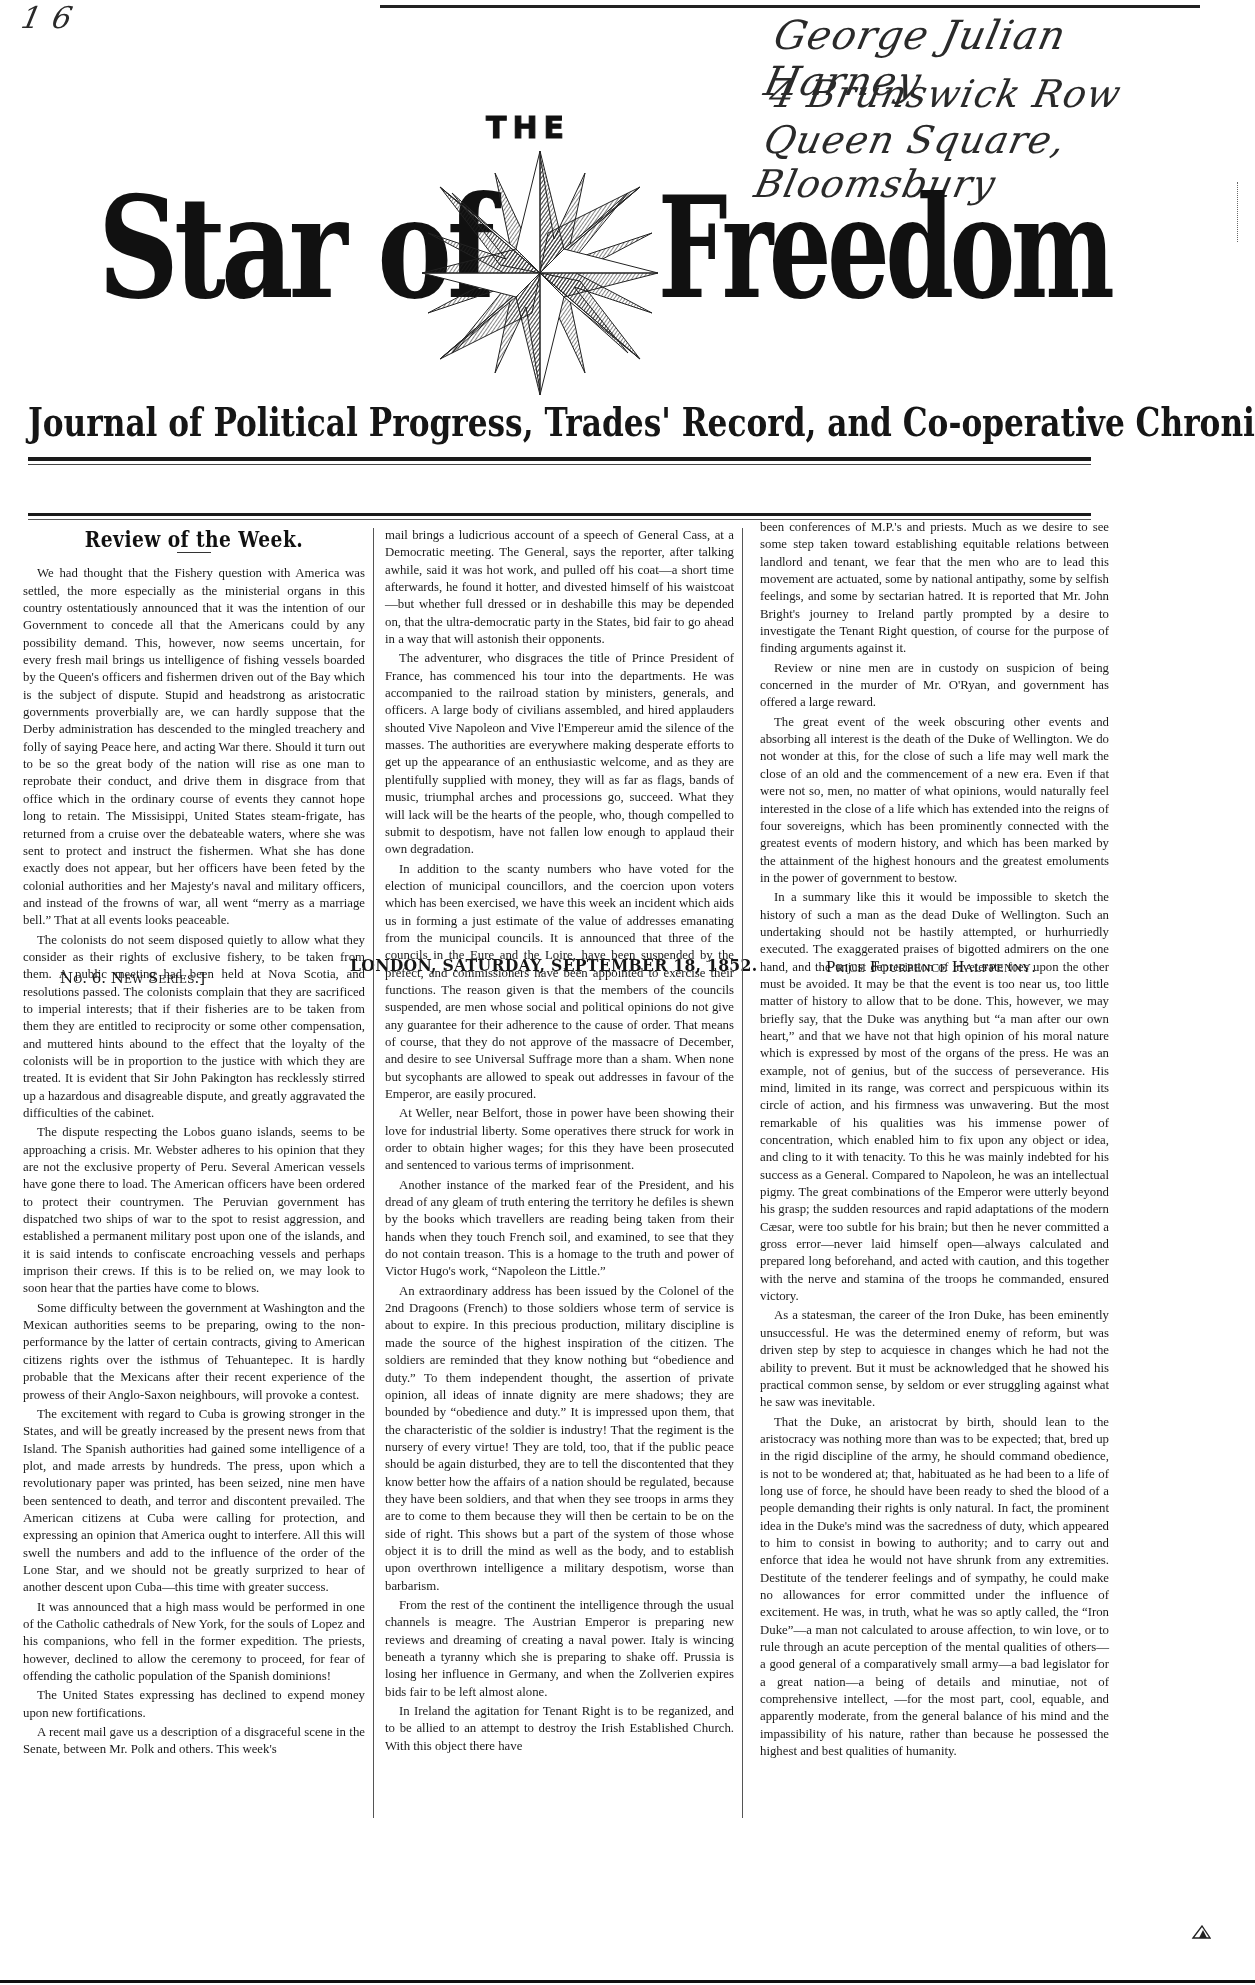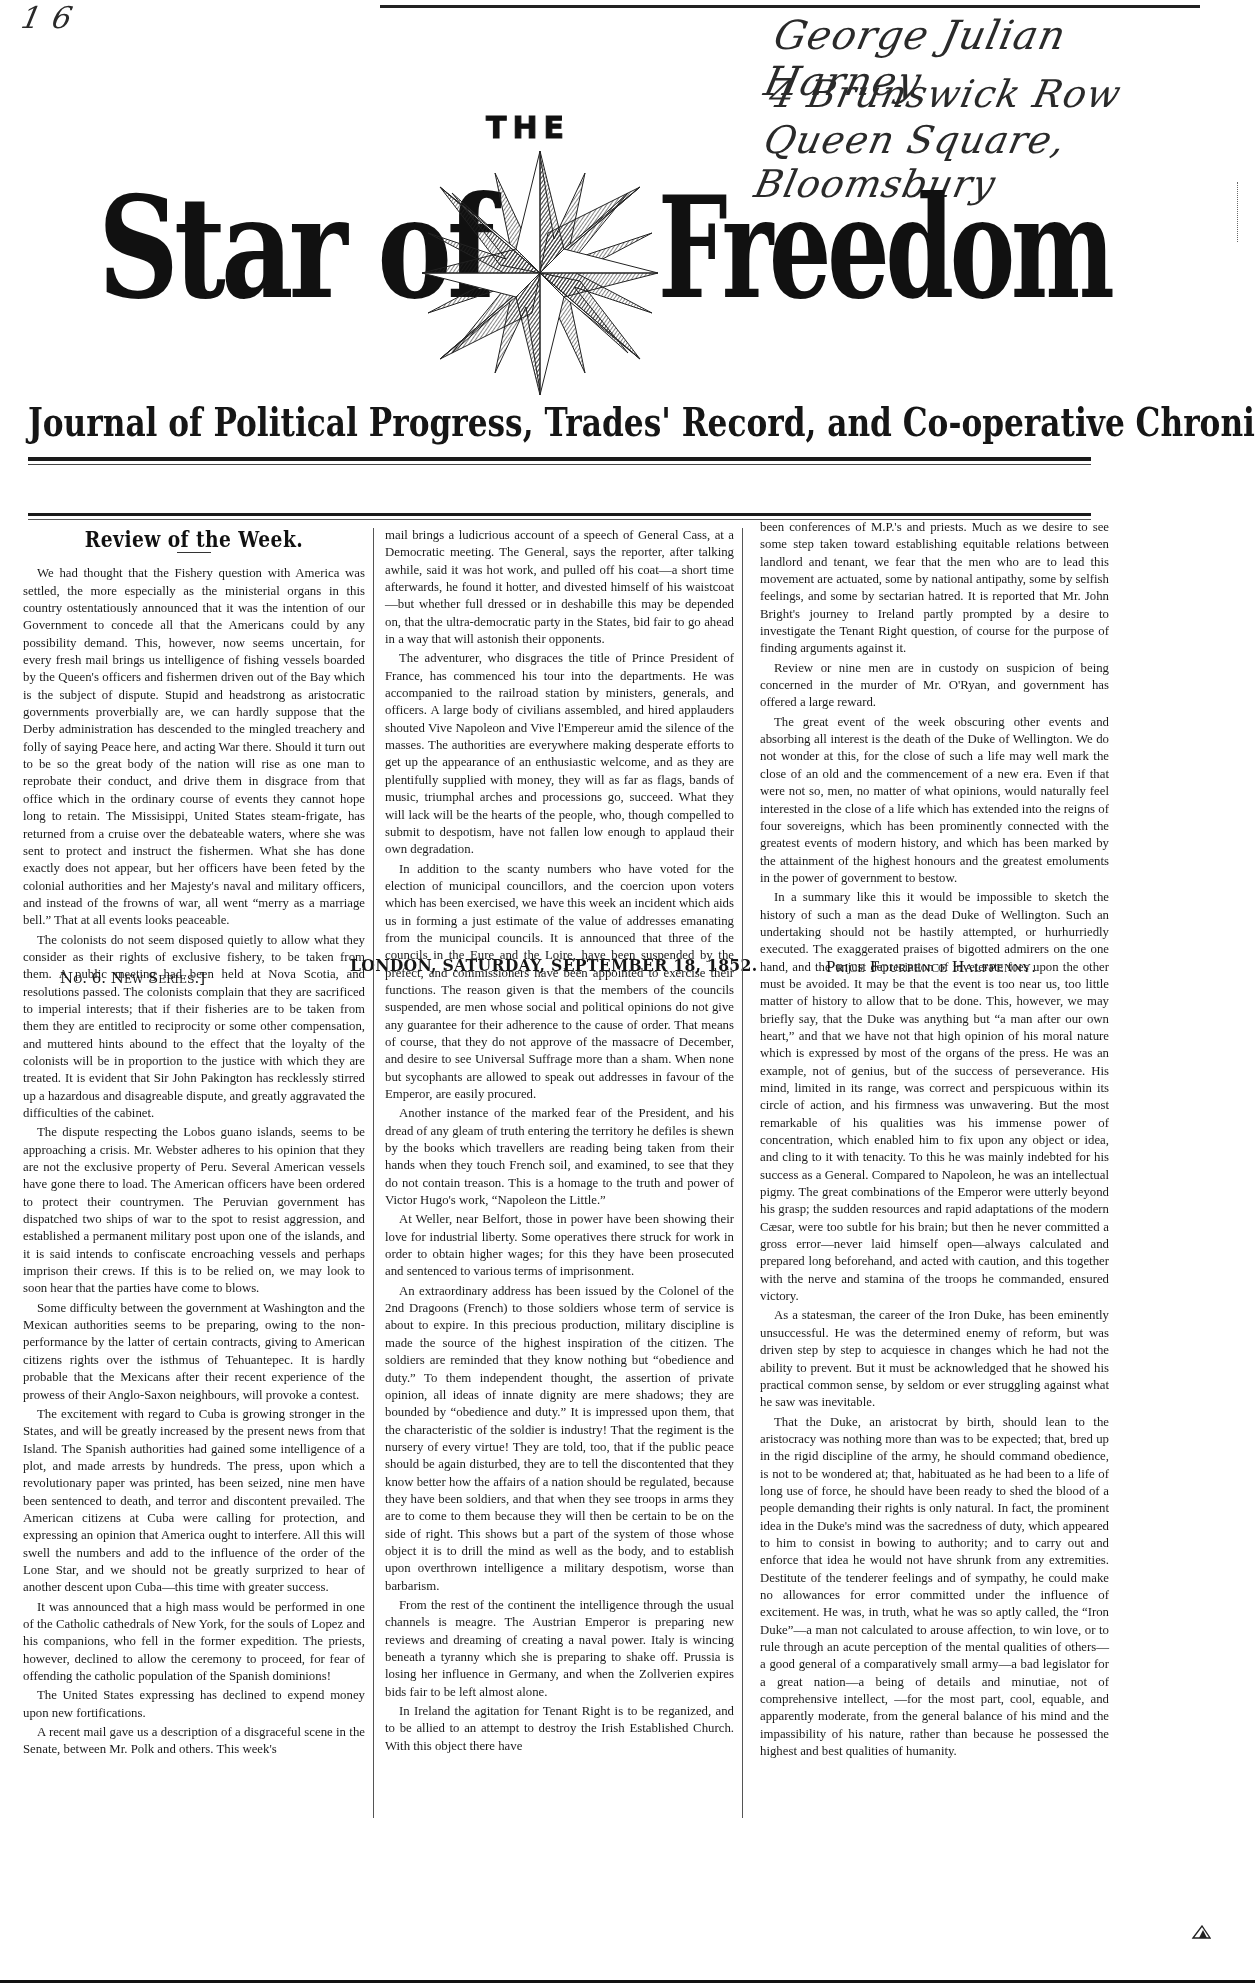--- a/index.html
+++ b/index.html
@@ -115,22 +115,22 @@
     <p>The United States expressing has declined to expend money upon new fortifications.</p>
     <p>A recent mail gave us a description of a disgraceful scene in the Senate, between Mr. Polk and others. This week's</p>
   </section>
 
   <div class="divider" id="div1"></div>
 
   <section class="col" id="col2">
     <p class="cont">mail brings a ludicrious account of a speech of General Cass, at a Democratic meeting. The General, says the reporter, after talking awhile, said it was hot work, and pulled off his coat—a short time afterwards, he found it hotter, and divested himself of his waistcoat—but whether full dressed or in deshabille this may be depended on, that the ultra-democratic party in the States, bid fair to go ahead in a way that will astonish their opponents.</p>
     <p>The adventurer, who disgraces the title of Prince President of France, has commenced his tour into the departments. He was accompanied to the railroad station by ministers, generals, and officers. A large body of civilians assembled, and hired applauders shouted Vive Napoleon and Vive l'Empereur amid the silence of the masses. The authorities are everywhere making desperate efforts to get up the appearance of an enthusiastic welcome, and as they are plentifully supplied with money, they will as far as flags, bands of music, triumphal arches and processions go, succeed. What they will lack will be the hearts of the people, who, though compelled to submit to despotism, have not fallen low enough to applaud their own degradation.</p>
     <p>In addition to the scanty numbers who have voted for the election of municipal councillors, and the coercion upon voters which has been exercised, we have this week an incident which aids us in forming a just estimate of the value of addresses emanating from the municipal councils. It is announced that three of the councils in the Eure and the Loire, have been suspended by the prefect, and commissioners have been appointed to exercise their functions. The reason given is that the members of the councils suspended, are men whose social and political opinions do not give any guarantee for their adherence to the cause of order. That means of course, that they do not approve of the massacre of December, and desire to see Universal Suffrage more than a sham. When none but sycophants are allowed to speak out addresses in favour of the Emperor, are easily procured.</p>
+    <p>At Weller, near Belfort, those in power have been showing their love for industrial liberty. Some operatives there struck for work in order to obtain higher wages; for this they have been prosecuted and sentenced to various terms of imprisonment.</p>
     <p>Another instance of the marked fear of the President, and his dread of any gleam of truth entering the territory he defiles is shewn by the books which travellers are reading being taken from their hands when they touch French soil, and examined, to see that they do not contain treason. This is a homage to the truth and power of Victor Hugo's work, “Napoleon the Little.”</p>
-    <p>At Weller, near Belfort, those in power have been showing their love for industrial liberty. Some operatives there struck for work in order to obtain higher wages; for this they have been prosecuted and sentenced to various terms of imprisonment.</p>
     <p>An extraordinary address has been issued by the Colonel of the 2nd Dragoons (French) to those soldiers whose term of service is about to expire. In this precious production, military discipline is made the source of the highest inspiration of the citizen. The soldiers are reminded that they know nothing but “obedience and duty.” To them independent thought, the assertion of private opinion, all ideas of innate dignity are mere shadows; they are bounded by “obedience and duty.” It is impressed upon them, that the characteristic of the soldier is industry! That the regiment is the nursery of every virtue! They are told, too, that if the public peace should be again disturbed, they are to tell the discontented that they know better how the affairs of a nation should be regulated, because they have been soldiers, and that when they see troops in arms they are to come to them because they will then be certain to be on the side of right. This shows but a part of the system of those whose object it is to drill the mind as well as the body, and to establish upon overthrown intelligence a military despotism, worse than barbarism.</p>
     <p>From the rest of the continent the intelligence through the usual channels is meagre. The Austrian Emperor is preparing new reviews and dreaming of creating a naval power. Italy is wincing beneath a tyranny which she is preparing to shake off. Prussia is losing her influence in Germany, and when the Zollverien expires bids fair to be left almost alone.</p>
     <p>In Ireland the agitation for Tenant Right is to be reganized, and to be allied to an attempt to destroy the Irish Established Church. With this object there have</p>
   </section>
 
   <div class="divider" id="div2"></div>
 
   <section class="col" id="col3">
     <p class="cont">been conferences of M.P.'s and priests. Much as we desire to see some step taken toward establishing equitable relations between landlord and tenant, we fear that the men who are to lead this movement are actuated, some by national antipathy, some by selfish feelings, and some by sectarian hatred. It is reported that Mr. John Bright's journey to Ireland partly prompted by a desire to investigate the Tenant Right question, of course for the purpose of finding arguments against it.</p>
     <p>Review or nine men are in custody on suspicion of being concerned in the murder of Mr. O'Ryan, and government has offered a large reward.</p>

